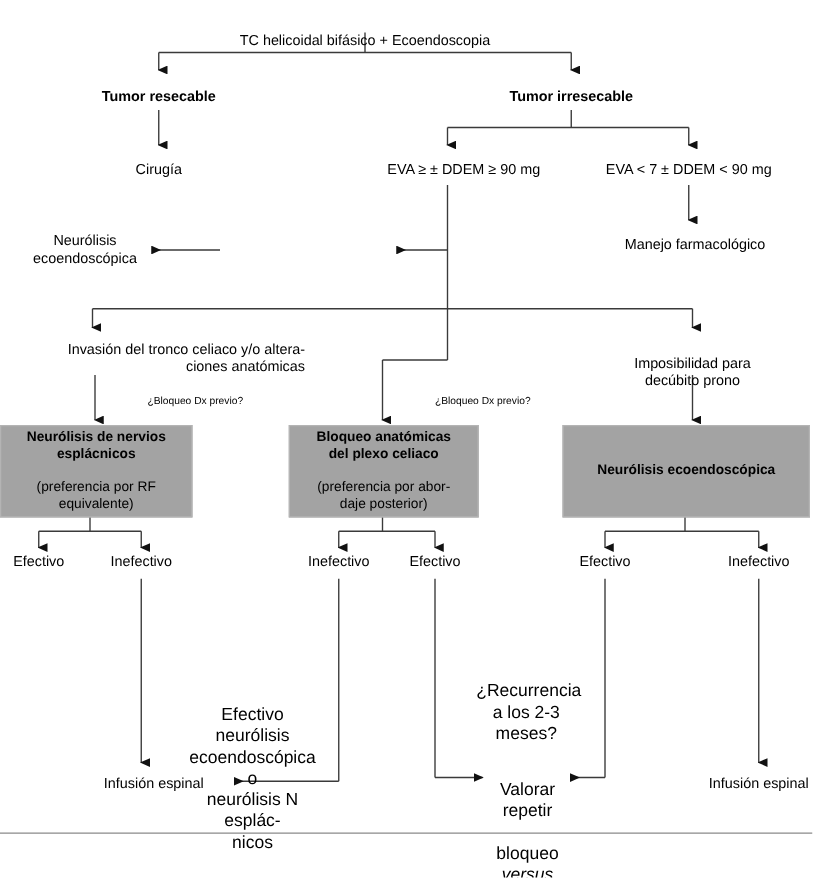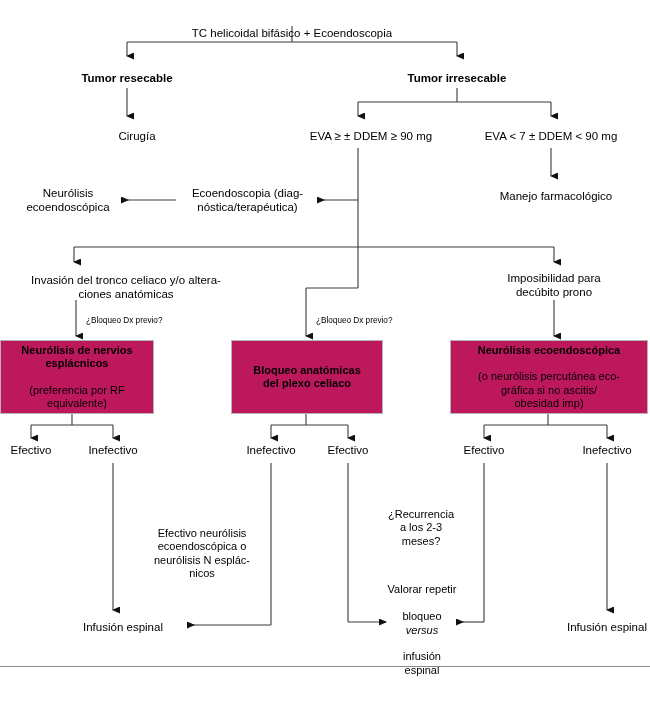--- a/index.html
+++ b/index.html
@@ -9,24 +9,24 @@
     color:#000;
   }
   #stage{position:absolute;left:0;top:0;width:650px;height:702px;}
   svg#wires{position:absolute;left:0;top:0;width:650px;height:702px;pointer-events:none;}
   .node{
     position:absolute;text-align:center;line-height:1.22;
     white-space:pre-line;
   }
   .t-plain{font-size:11.5px;}
   .t-bold{font-size:11.5px;font-weight:bold;}
-  .t-small{font-size:8.2px;}
-  .t-tiny{font-size:11px;}
+  .t-small{font-size:8.2px;margin-left:32px;}
+  .t-tiny{font-size:14px;margin-top:36px;}
   .gbox{
-    position:absolute;background:#be185d;border:1px solid #b4b4b4;
+    position:absolute;background:#a3a3a3;border:1px solid #b4b4b4;
     display:flex;align-items:center;justify-content:center;
     text-align:center;line-height:1.2;white-space:pre-line;
     font-size:11px;
   }
   .gbox .b1{font-weight:bold;}
   .gbox .b2{font-weight:normal;}
   .caption{
     position:absolute;left:0;width:650px;
     font-size:9.2px;line-height:1.42;text-align:justify;
   }
@@ -112,66 +112,63 @@
       <path d="M607,463 L607,610" marker-end="url(#ad)"></path>
     </g>
   </svg>
 
   <div class="node t-plain" style="left:142px;top:10px;width:300px;margin-top:16px;">TC helicoidal bifásico + Ecoendoscopia</div>
 
   <div class="node t-bold" style="left:377px;top:71px;width:160px;">Tumor irresecable</div>
 
   <div class="node t-bold" style="left:47px;top:71px;width:160px;">Tumor resecable</div>
 
-  <div class="node t-plain" style="left:87px;top:129px;width:100px;">Cirugía</div>
+  <div class="node t-plain" style="left:77px;top:129px;width:100px;">Cirugía</div>
 
   <div class="node t-plain" style="left:291px;top:129px;width:160px;">EVA ≥ ± DDEM ≥ 90 mg</div>
 
   <div class="node t-plain" style="left:471px;top:129px;width:160px;">EVA &lt; 7 ± DDEM &lt; 90 mg</div>
 
-  <div class="node t-plain" style="left:177px;top:186px;width:141px;">Ecoendoscopia (diag-
-nóstica/terapéutica)</div>
 
   <div class="node t-plain" style="left:14px;top:186px;width:108px;">Neurólisis
 ecoendoscópica</div>
 
   <div class="node t-plain" style="left:468px;top:189px;width:176px;">Manejo farmacológico</div>
 
-  <div class="node t-plain" style="left:8px;top:273px;width:236px;">Invasión del tronco celiaco y/o altera-
+  <div class="node t-plain" style="left:8px;top:273px;width:236px;text-align:right;">Invasión del tronco celiaco y/o altera-
 ciones anatómicas</div>
 
-  <div class="node t-plain" style="left:466px;top:271px;width:176px;">Imposibilidad para
+  <div class="node t-plain" style="left:466px;top:284px;width:176px;">Imposibilidad para
 decúbito prono</div>
 
   <div class="node t-small" style="left:86px;top:316px;width:110px;text-align:left;">¿Bloqueo Dx previo?</div>
 
   <div class="node t-small" style="left:316px;top:316px;width:110px;text-align:left;">¿Bloqueo Dx previo?</div>
 
   <div class="gbox" style="left:0px;top:340px;width:152px;height:72px;">
     <div>
       <div class="b1">Neurólisis de nervios
 esplácnicos</div>
       <div class="b2">(preferencia por RF
 equivalente)</div>
     </div>
   </div>
 
   <div class="gbox" style="left:231px;top:340px;width:150px;height:72px;">
     <div>
       <div class="b1">Bloqueo anatómicas
 del plexo celiaco</div>
+      <div class="b2">(preferencia por abor-
+daje posterior)</div>
     </div>
   </div>
 
   <div class="gbox" style="left:450px;top:340px;width:196px;height:72px;">
     <div>
       <div class="b1">Neurólisis ecoendoscópica</div>
-      <div class="b2">(o neurólisis percutánea eco-
-gráfica si no ascitis/
-obesidad imp)</div>
     </div>
   </div>
 
   <div class="node t-plain" style="left:0px;top:443px;width:62px;">Efectivo</div>
   <div class="node t-plain" style="left:78px;top:443px;width:70px;">Inefectivo</div>
 
   <div class="node t-plain" style="left:236px;top:443px;width:70px;">Inefectivo</div>
   <div class="node t-plain" style="left:317px;top:443px;width:62px;">Efectivo</div>
 
   <div class="node t-plain" style="left:453px;top:443px;width:62px;">Efectivo</div>

